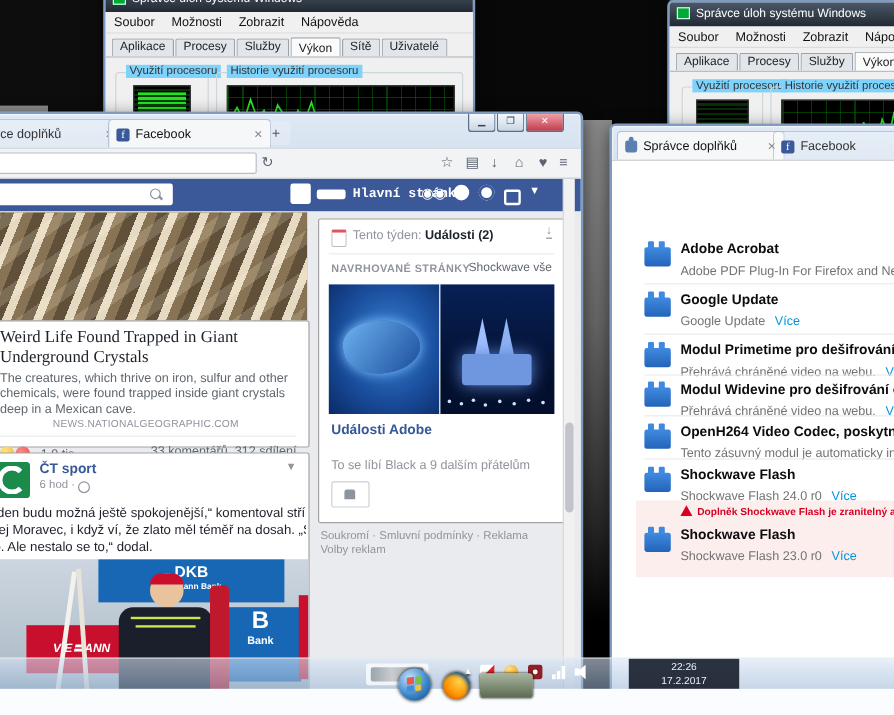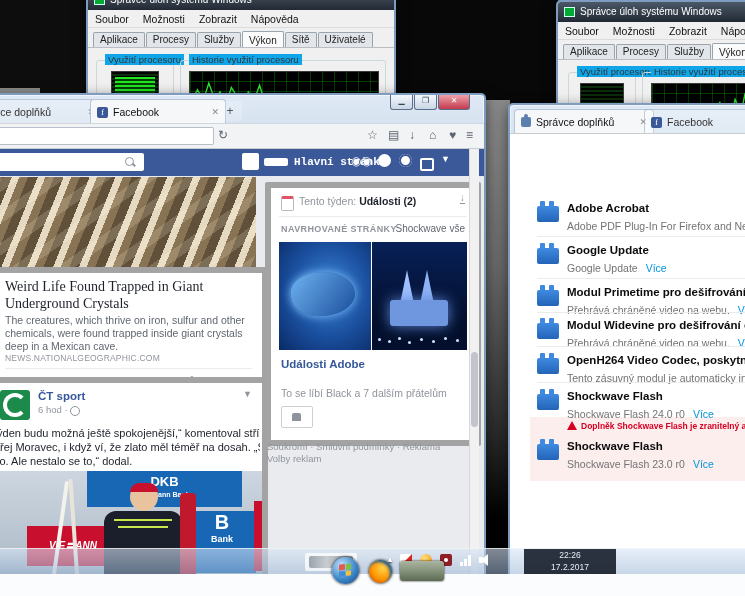--- a/index.html
+++ b/index.html
@@ -26,21 +26,21 @@
   .tm .menu{height:17px;background:#f0f0f0;font-size:10.5px;color:#111;
     display:flex;gap:0;align-items:center;border-bottom:1px solid #dcdcdc;}
   .tm .menu span{padding:0 7px;}
   .tm .tabs{height:19px;background:#f0f0f0;display:flex;align-items:flex-end;
     padding-left:5px;font-size:10px;color:#222;}
   .tm .tab{border:1px solid #9aa4ad;border-bottom:none;background:#e2e6ea;
     padding:1px 6px 2px;margin-right:1px;border-radius:2px 2px 0 0;white-space:nowrap;}
   .tm .tab.on{background:#fbfbfb;position:relative;top:1px;padding-top:3px;}
   .tm .body{background:#f0f0f0;position:relative;height:100px;border-top:1px solid #b8bec4;}
   .grp{position:absolute;border:1px solid #cdd6db;border-radius:3px;}
-  .grplbl{position:absolute;top:-7px;left:8px;background:#0ea5e9;font-size:9.5px;color:#333;
+  .grplbl{position:absolute;top:-7px;left:8px;background:#7dd3fc;font-size:9.5px;color:#333;
     padding:0 3px;white-space:nowrap;}
   .meter{position:absolute;background:repeating-linear-gradient(0deg,#0a2d0a 0 2px,#000 2px 4px);
     background-color:#000;border:1px solid #3a3a3a;}
   .meter .fill{position:absolute;left:3px;right:3px;
     background:repeating-linear-gradient(0deg,#22e522 0 2px,#063f06 2px 4px);}
   .meter .val{position:absolute;bottom:1px;left:0;right:0;text-align:center;color:#35e035;
     font-family:"DejaVu Sans Mono",monospace;font-size:8.5px;}
   .graph{position:absolute;background-color:#000;border:1px solid #3a3a3a;
     background-image:repeating-linear-gradient(90deg,rgba(0,120,0,.5) 0 1px,transparent 1px 12px),
                      repeating-linear-gradient(0deg,rgba(0,120,0,.5) 0 1px,transparent 1px 10px);}
@@ -70,24 +70,24 @@
     font-family:"Liberation Sans",sans-serif;margin-left:18px;}
   .mag{position:absolute;width:7px;height:7px;border:1.5px solid #8a939e;border-radius:50%;}
   .mag:after{content:"";position:absolute;left:6px;top:6px;width:4px;height:1.5px;background:#8a939e;transform:rotate(45deg);}
   
   .fb{position:relative;background:#e9ebee;height:427px;overflow:hidden;}
   .bluebar{position:absolute;left:0;top:0;right:0;height:27px;background:#3b5998;}
   .fbsearch{position:absolute;left:0;top:4px;width:158px;height:18px;background:#fff;border-radius:2px;}
   .fbnavlbl{color:#fff;font-size:11px;font-weight:bold;position:absolute;top:7px;}
   .whitepill{background:#fff;border-radius:2px;position:absolute;}
   .bico{position:absolute;top:5px;color:#fff;}
-  .card{position:absolute;background:#fff;border:6px solid #a3a3a3;border-radius:2px;}
+  .card{position:absolute;background:#fff;border:1px solid #a3a3a3;border-radius:2px;}
   .serifhead{font-family:"Liberation Serif",serif;font-size:14px;line-height:17px;color:#1d2129;}
   .gtxt{color:#606770;font-size:10.5px;line-height:13px;}
-  .src{color:#90949c;font-size:8.5px;letter-spacing:.2px;}
+  .src{color:#90949c;font-size:8.5px;letter-spacing:.2px;padding-left:44px;}
   .hr{height:1px;background:#e9ebee;margin:5px 0;}
   .actlbl{color:#616770;font-size:11px;font-weight:bold;}
   .rxdot{display:inline-block;width:12px;height:12px;border-radius:50%;vertical-align:middle;}
   .cover{background:#9a8a6d;overflow:hidden;}
   .cover .cr{position:absolute;inset:0;
     background:repeating-linear-gradient(112deg,rgba(240,230,205,.9) 0 7px,rgba(140,118,84,.65) 7px 15px,rgba(70,55,35,.55) 15px 24px),
                repeating-linear-gradient(-35deg,rgba(225,212,185,.5) 0 10px,rgba(90,72,48,.4) 10px 26px);}
   .nowrap{white-space:nowrap;overflow:hidden;}
   
   .chat{position:absolute;box-shadow:0 1px 6px rgba(0,0,0,.4);background:#fff;z-index:5;}
@@ -316,21 +316,21 @@
         <div class="abs" style="left:8px;top:54px;width:92px;height:108px;background:radial-gradient(ellipse at 55% 45%,#3e86d8,#1a4f9e 55%,#0a2a66);overflow:hidden;">
           <div style="position:absolute;left:12px;top:30px;width:64px;height:44px;background:linear-gradient(135deg,#6db2f0,#1c4f9c);border-radius:40% 55% 45% 50%;transform:rotate(-8deg);box-shadow:0 0 10px #7fc0ff;"></div>
         </div>
         <div class="abs" style="left:101px;top:54px;width:95px;height:108px;background:linear-gradient(#082057,#030f2c 75%);overflow:hidden;">
           <div style="position:absolute;left:28px;top:28px;width:0;height:0;border-left:7px solid transparent;border-right:7px solid transparent;border-bottom:34px solid #9fc0ff;"></div>
           <div style="position:absolute;left:48px;top:28px;width:0;height:0;border-left:7px solid transparent;border-right:7px solid transparent;border-bottom:34px solid #8eb2f4;"></div>
           <div style="position:absolute;left:18px;top:58px;width:58px;height:26px;background:#6f97e0;border-radius:3px;box-shadow:0 0 14px #5d86d8;"></div>
           <div style="position:absolute;left:6px;top:96px;width:3px;height:3px;border-radius:50%;background:#cfe0ff;box-shadow:10px 2px 0 #cfe0ff,20px -1px 0 #cfe0ff,30px 3px 0 #cfe0ff,42px 0 0 #cfe0ff,54px 2px 0 #cfe0ff,66px -1px 0 #cfe0ff,78px 1px 0 #cfe0ff;"></div>
         </div>
         <span class="abs" style="left:10px;top:170px;font-size:11.5px;font-weight:bold;color:#365899;">Události Adobe</span>
-        <span class="abs nowrap" style="left:10px;top:199px;width:188px;font-size:10.5px;color:#90949c;">To se líbí Black a 7 dalším přátelům</span>
+        <span class="abs nowrap" style="left:10px;top:199px;width:188px;font-size:10.5px;color:#90949c;">To se líbí Black a 9 dalším přátelům</span>
         <div class="abs" style="left:10px;top:218px;width:30px;height:20px;border:1px solid #ccd0d5;border-radius:2px;">
           <div style="width:9px;height:8px;background:#8d949e;margin:6px 0 0 10px;border-radius:2px 2px 0 0;"></div>
         </div>
       </div>
       <span class="abs nowrap" style="left:281px;top:292px;width:200px;font-size:9.5px;color:#90949c;">Soukromí · Smluvní podmínky · Reklama</span>
       <span class="abs nowrap" style="left:281px;top:304px;width:60px;font-size:9.5px;color:#90949c;">Volby reklam</span>
 
       <div class="abs" style="left:483px;top:0;width:9px;height:427px;background:#f1f1f1;border-left:1px solid #d8d8d8;">
         <div style="position:absolute;left:1px;top:203px;width:7px;height:75px;background:#c1c5cb;border-radius:4px;"></div>
       </div>

